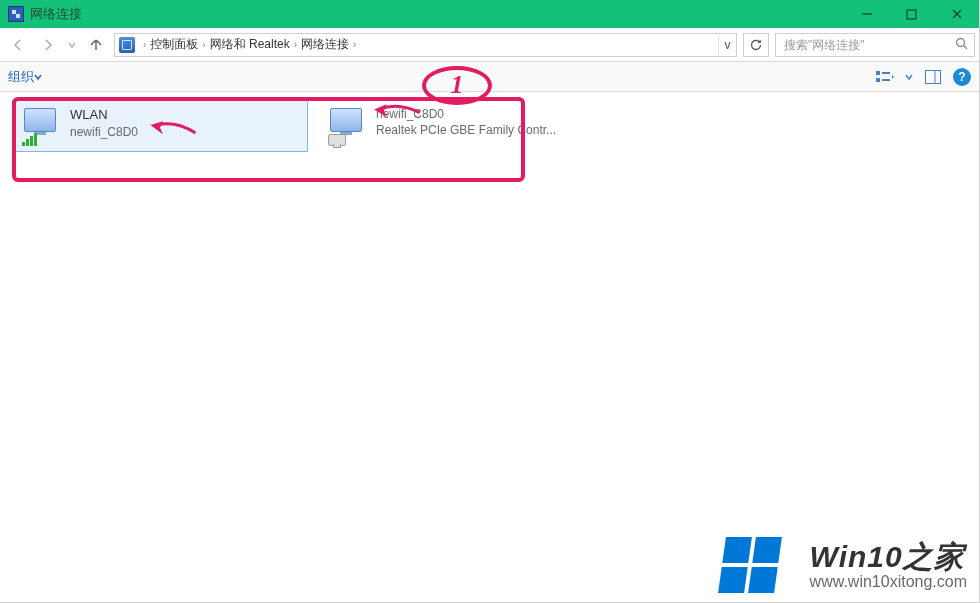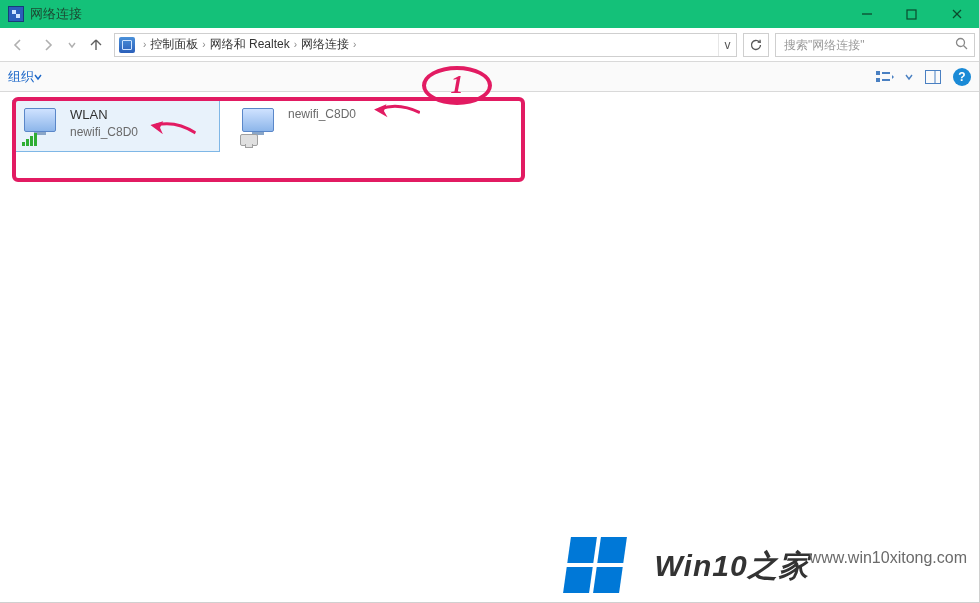--- a/index.html
+++ b/index.html
@@ -154,21 +154,21 @@
     border-radius:6px;
     pointer-events:none;
   }
   .items{
     position:absolute;
     left:12px; top:8px;
     display:flex;
     gap:10px;
   }
   .net-item{
-    width:208px;
+    width:296px;
     padding:6px 8px;
     display:flex;
     gap:10px;
     align-items:flex-start;
   }
   .net-item.selected{
     border:1px solid #7fb7e6;
     background:#e8f2fb;
     padding:5px 7px;
   }
@@ -252,21 +252,21 @@
   }
   .wm-logo{
     width:56px; height:56px;
     display:grid;
     grid-template-columns: 26px 26px;
     grid-template-rows: 26px 26px;
     gap:4px;
     transform: skewX(-8deg);
   }
   .wm-logo span{ background:#0078d7; }
-  .wm-text{ display:flex; flex-direction:row; line-height:1.1;margin-left:20px; }
+  .wm-text{ display:flex; flex-direction:column; line-height:1.1;margin-left:20px; }
   .wm-title{ font-size:30px; font-weight:600; color:#333; font-style:italic; letter-spacing:1px; }
   .wm-url{ font-size:16px; color:#6a6a6a; }
 </style>
 </head>
 <body>
 
 <div class="titlebar">
   <div class="app-icon"></div>
   <div class="title-text">网络连接</div>
   <div class="win-buttons">
@@ -398,20 +398,21 @@
       </div>
     </div>
 
     <div class="net-item">
       <div class="net-icon">
         <div class="mon"></div>
         <div class="rj45"></div>
       </div>
       <div class="net-text">
         <span class="net-ssid">newifi_C8D0</span>
+        <span class="net-adapter">Realtek PCIe GBE Family Contr...</span>
       </div>
     </div>
 
   </div>
 
   <div class="arrow arrow1">
     <svg viewBox="0 0 46 18">
         <path d="M46 9 Q 24 0 6 8" fill="none" stroke="#e21b62" stroke-width="3"></path>
         <path d="M0 9 L12 3 L10 10 L14 16 Z" fill="#e21b62"></path>
       </svg>

